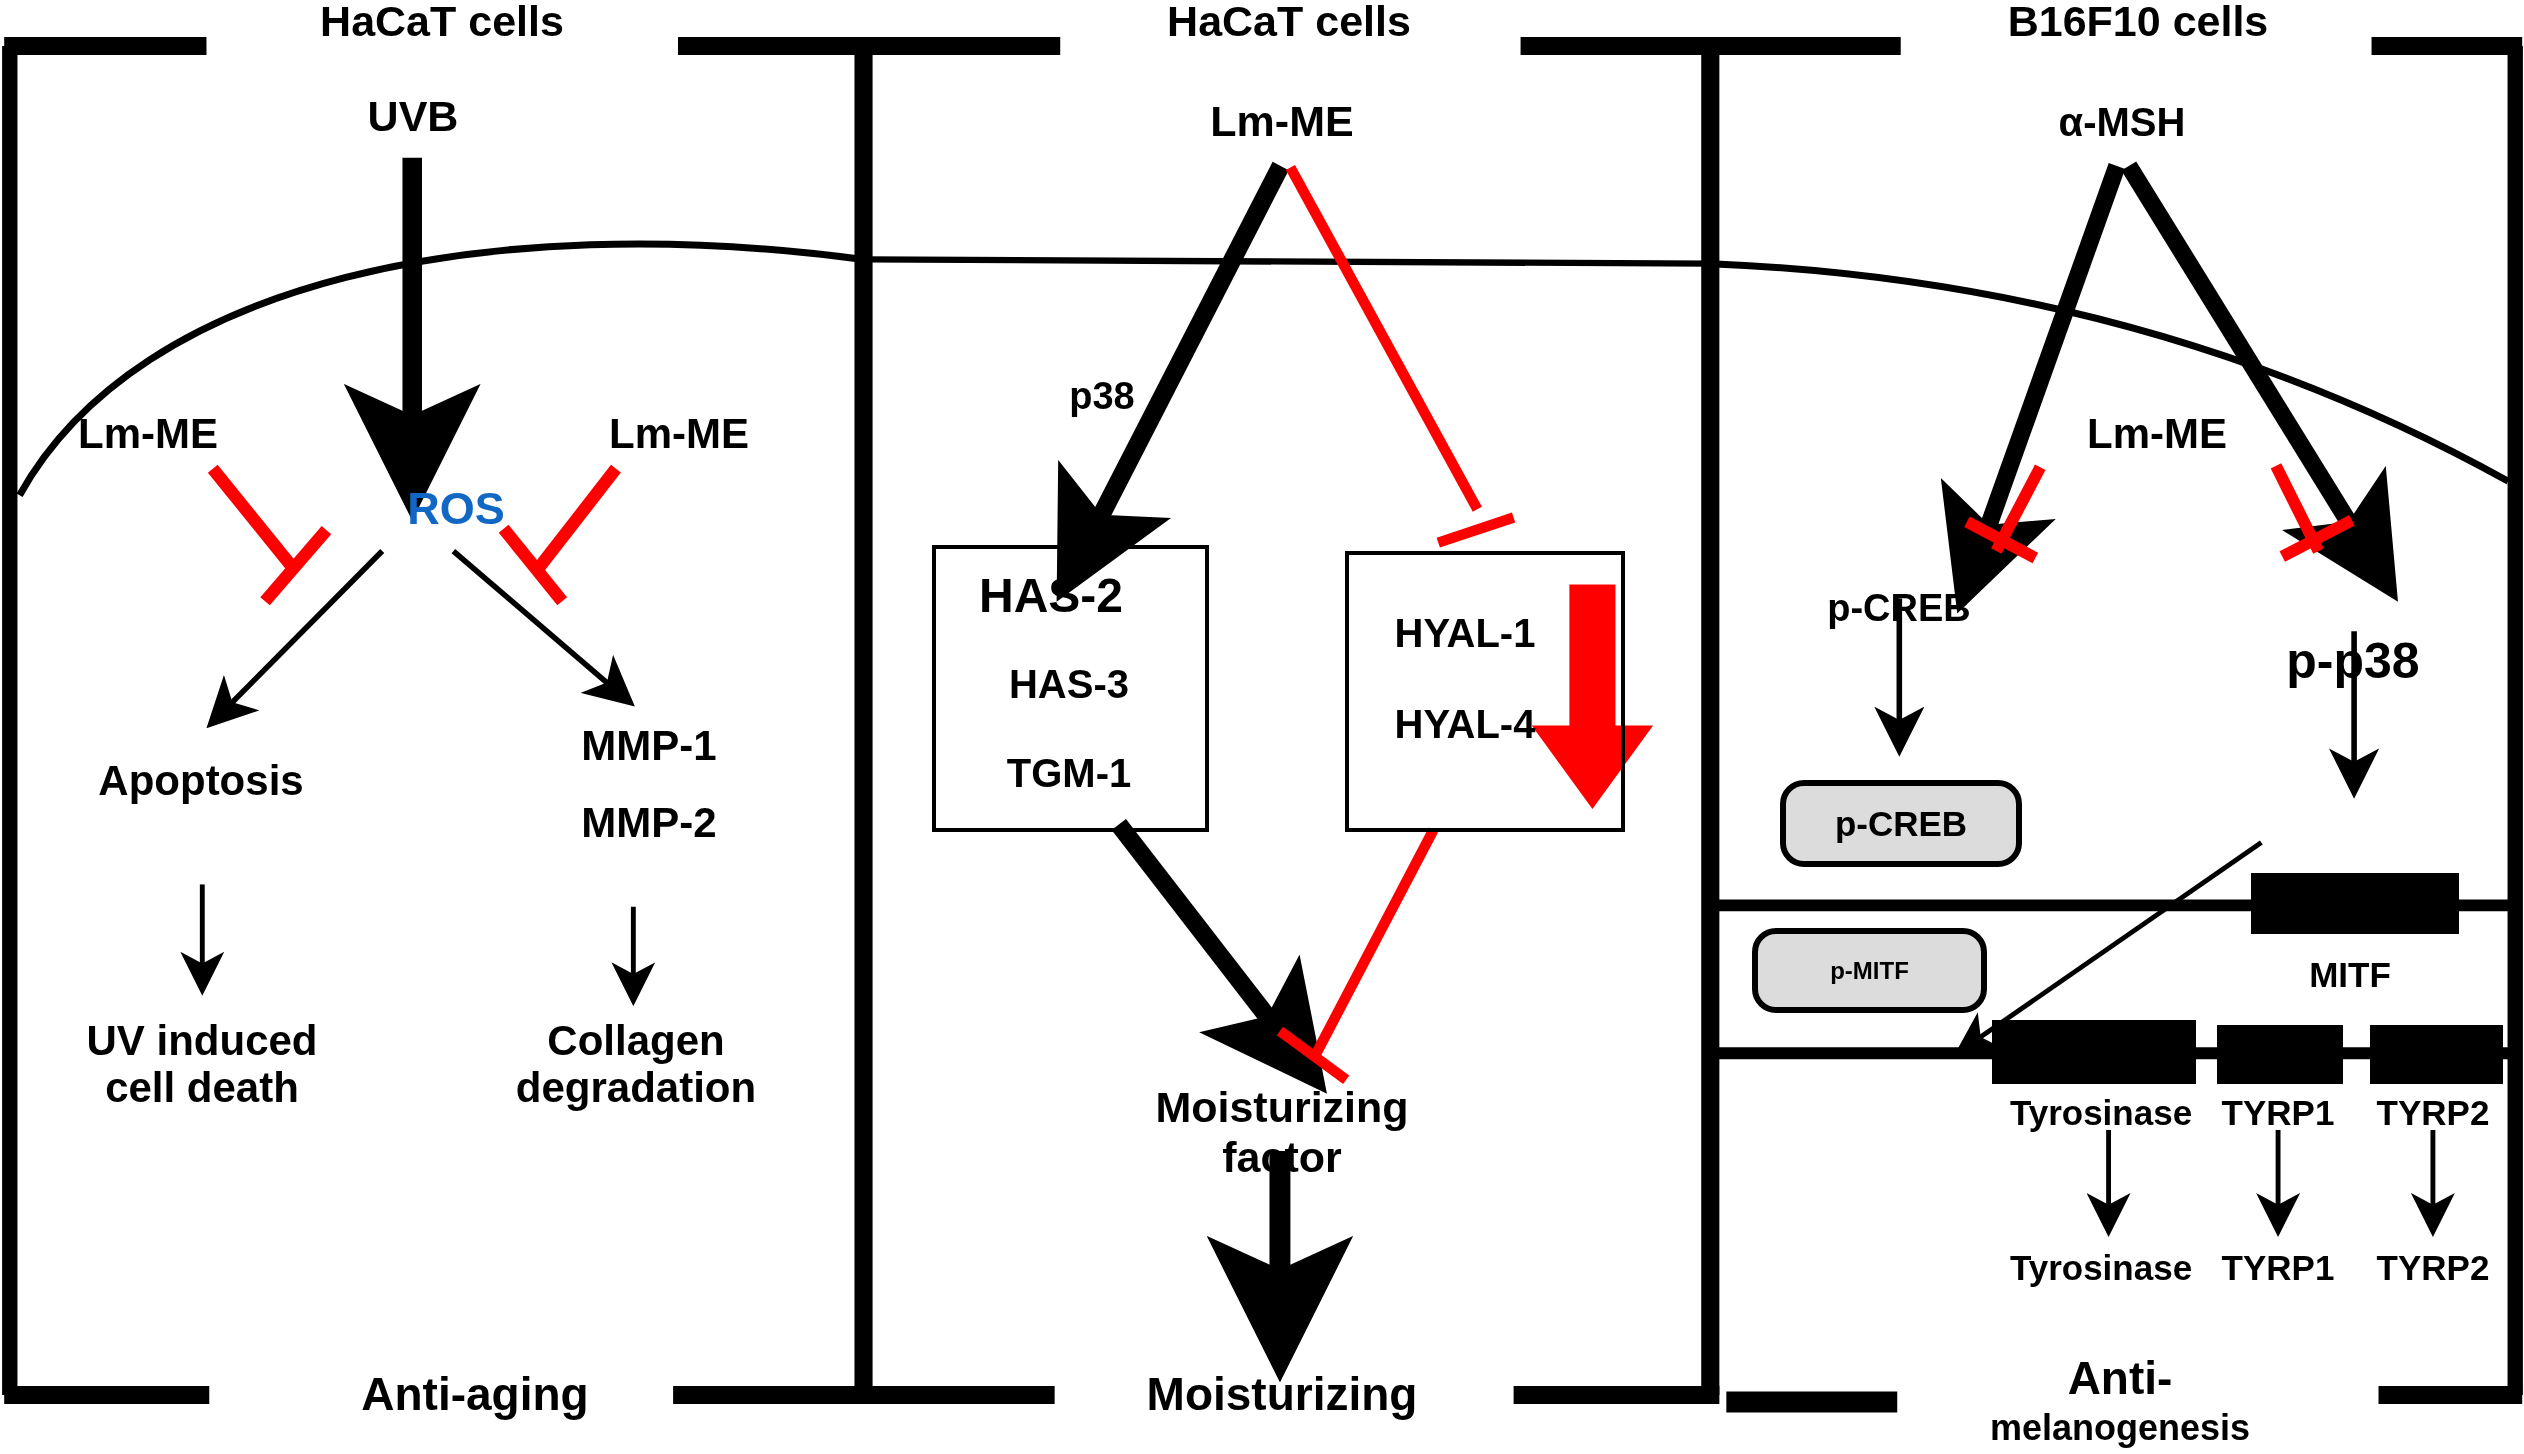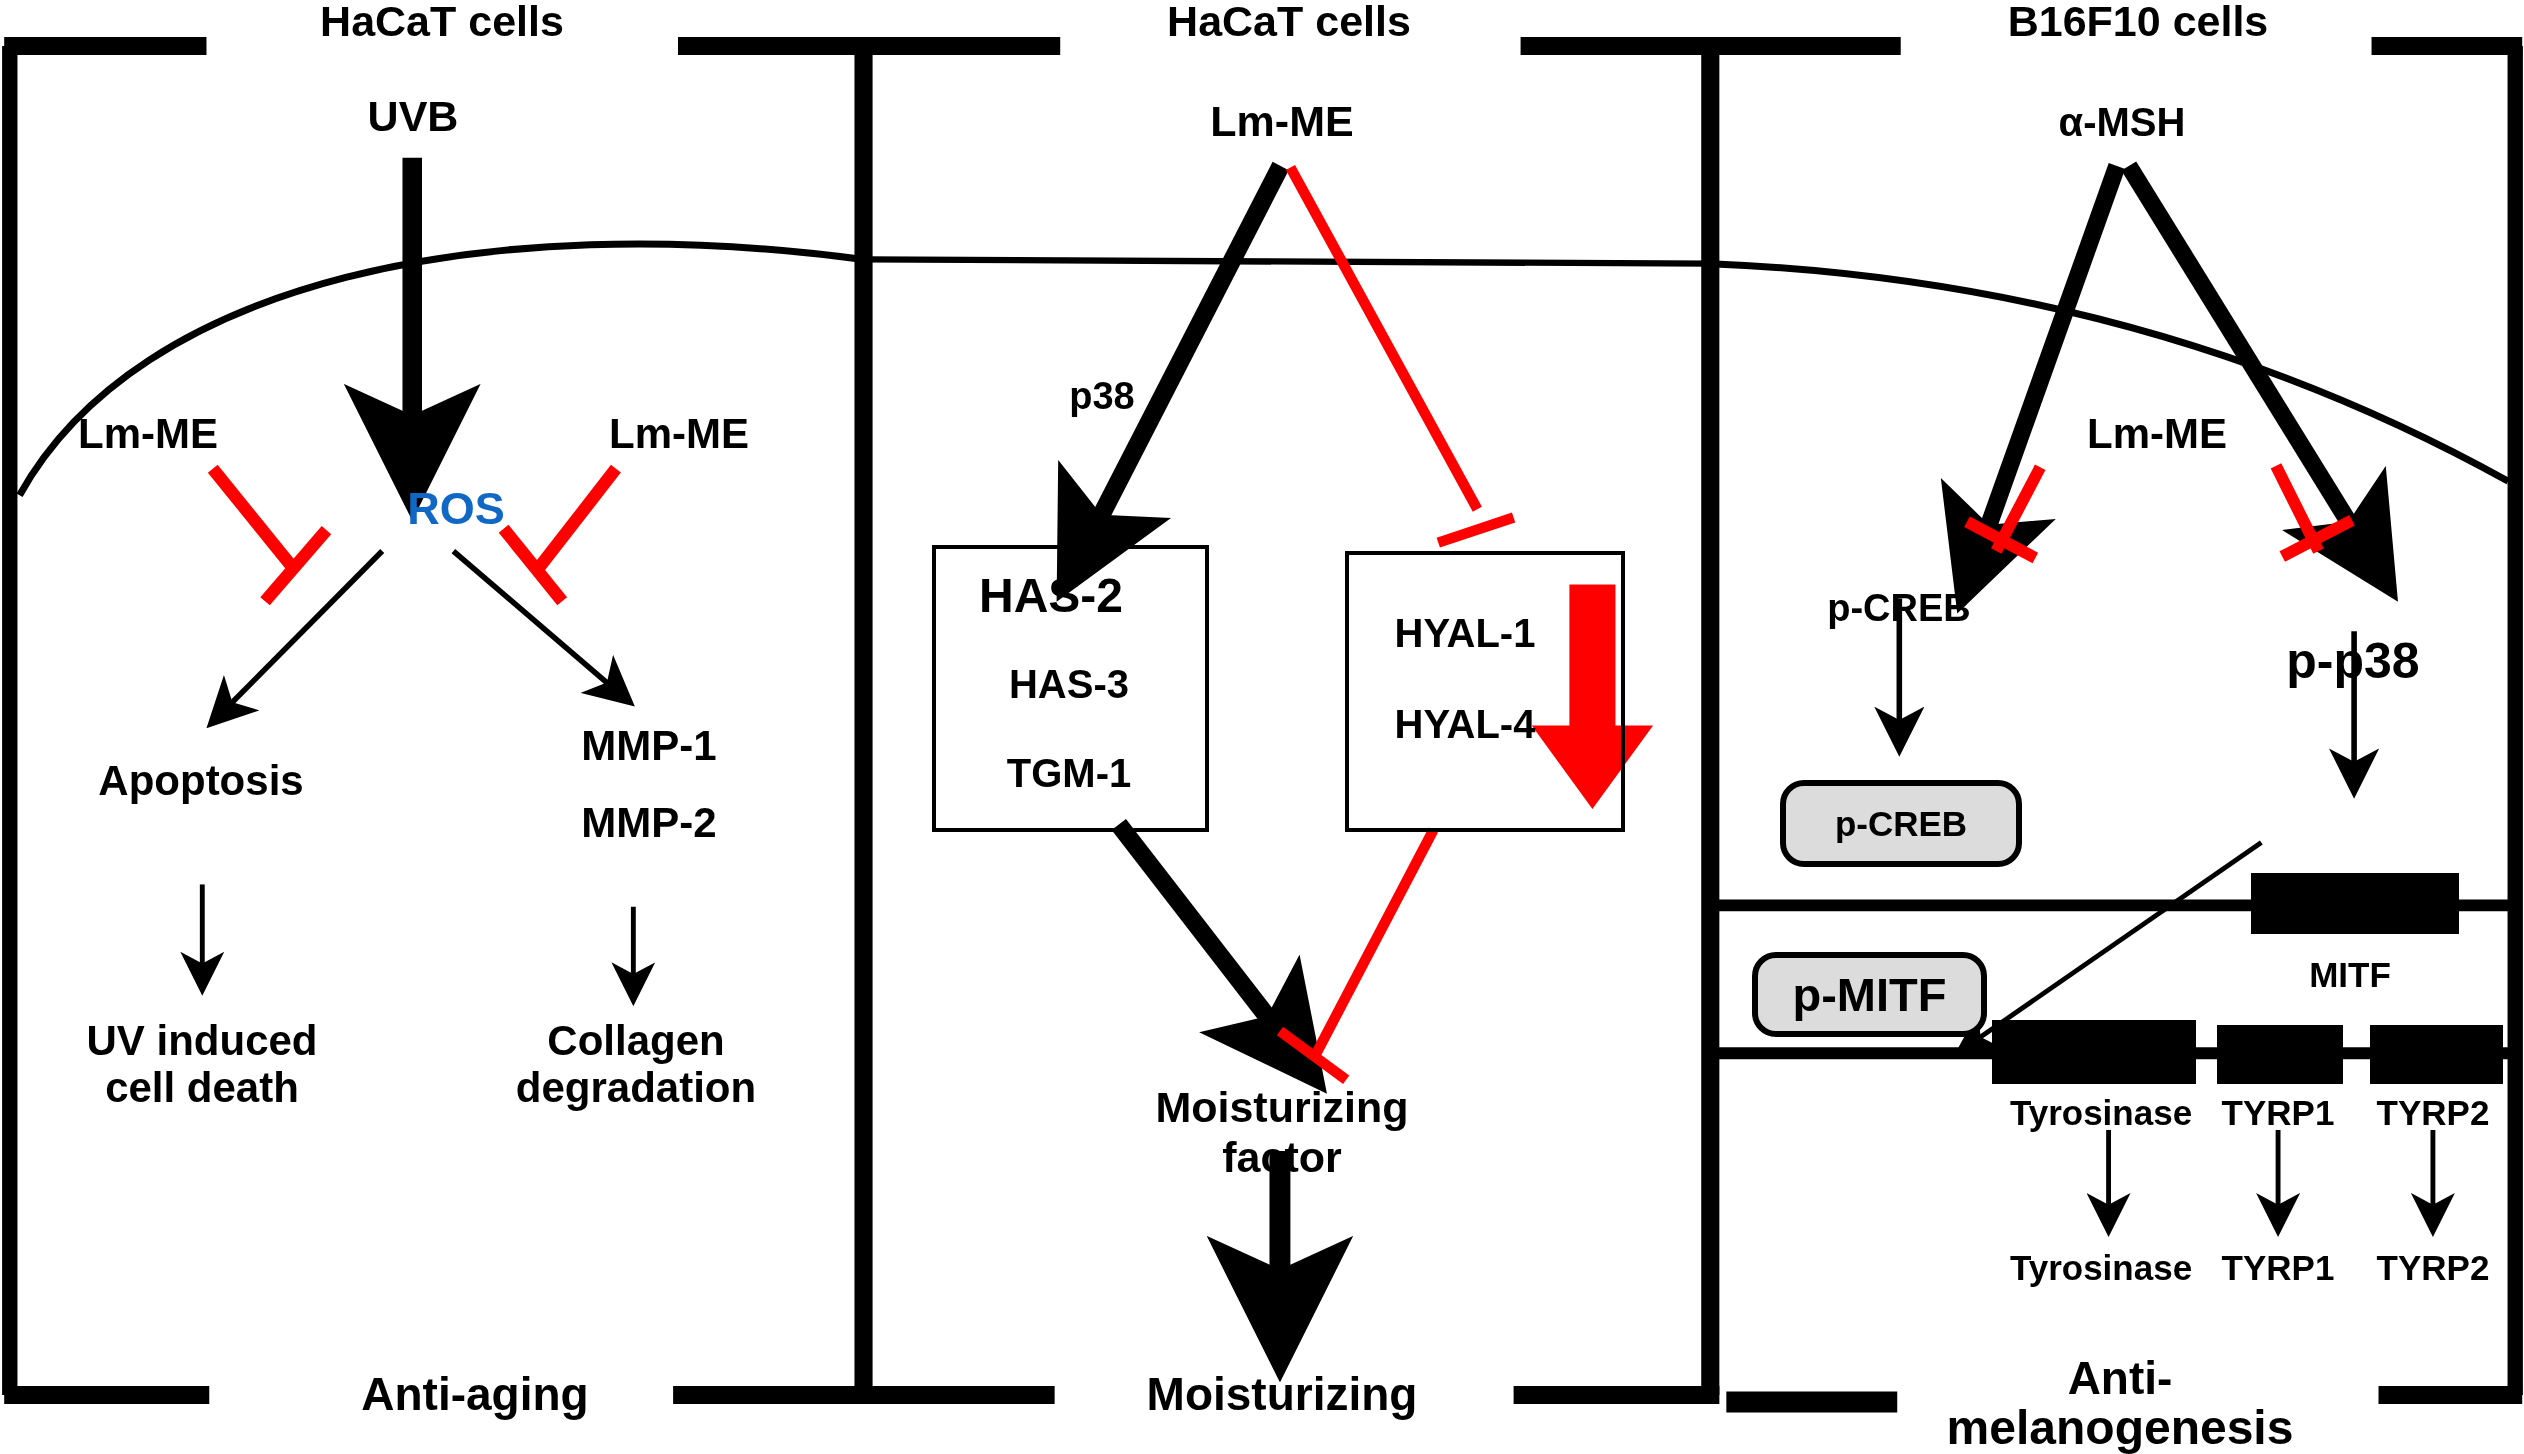--- a/index.html
+++ b/index.html
@@ -127,21 +127,21 @@
     <path d="M3488 1620 L3488 1756" stroke="#000" stroke-width="7" fill="none" marker-end="url(#ahThin)"></path>
   </svg>
 
   <div class="lbl ctr" style="left:442px;top:22px;font-size:43px;">HaCaT cells</div>
   <div class="lbl ctr" style="left:1289px;top:22px;font-size:43px;">HaCaT cells</div>
   <div class="lbl ctr" style="left:2138px;top:22px;font-size:43px;">B16F10 cells</div>
 
   <div class="lbl ctr" style="left:441px;top:1394px;font-size:46px;margin-left:34px;">Anti-aging</div>
   <div class="lbl ctr" style="left:1282px;top:1394px;font-size:46px;">Moisturizing</div>
   <div class="lbl ctr" style="left:2120px;top:1378px;font-size:46px;">Anti-</div>
-  <div class="lbl ctr" style="left:2120px;top:1428px;font-size:48px;">melanogenesis</div>
+  <div class="lbl ctr" style="left:2120px;top:1428px;font-size:36px;">melanogenesis</div>
 
   <div class="lbl ctr" style="left:413px;top:117px;font-size:43px;">UVB</div>
   <div class="lbl ctr green" style="left:148px;top:434px;font-size:42px;">Lm-ME</div>
   <div class="lbl ctr green" style="left:679px;top:434px;font-size:42px;">Lm-ME</div>
   <div class="lbl ctr blue" style="left:417px;top:509px;font-size:45px;">ROS</div>
   <div class="lbl ctr" style="left:201px;top:781px;font-size:42px;">Apoptosis</div>
   <div class="lbl ctr" style="left:649px;top:746px;font-size:42px;">MMP-1</div>
   <div class="lbl ctr" style="left:649px;top:823px;font-size:42px;">MMP-2</div>
   <div class="lbl ctr" style="left:202px;top:1041px;font-size:42px;">UV induced</div>
   <div class="lbl ctr" style="left:202px;top:1088px;font-size:42px;">cell death</div>
@@ -168,21 +168,21 @@
   <div class="lbl ctr" style="left:1899px;top:608px;font-size:38px;">p-CREB</div>
   <div class="lbl ctr" style="left:2353px;top:661px;font-size:50px;">p-p38</div>
 
   <div class="pill" style="left:1780px;top:780px;width:230px;height:75px;font-size:35px;">
     <span>p-CREB</span>
   </div>
 
   <div class="genebar" style="left:2251px;top:873px;width:208px;height:61px;"></div>
   <div class="lbl ctr" style="left:2350px;top:975px;font-size:35px;">MITF</div>
 
-  <div class="pill" style="left:1752px;top:928px;width:223px;height:73px;font-size:47px;margin-top:24px;">
+  <div class="pill" style="left:1752px;top:928px;width:223px;height:73px;font-size:24px;">
     <span>p-MITF</span>
   </div>
 
   <div class="genebar" style="left:1992px;top:1020px;width:204px;height:64px;"></div>
   <div class="genebar" style="left:2217px;top:1025px;width:126px;height:59px;"></div>
   <div class="genebar" style="left:2370px;top:1025px;width:133px;height:59px;"></div>
 
   <div class="lbl ctr" style="left:2101px;top:1113px;font-size:35px;">Tyrosinase</div>
   <div class="lbl ctr" style="left:2278px;top:1113px;font-size:35px;">TYRP1</div>
   <div class="lbl ctr" style="left:2433px;top:1113px;font-size:35px;">TYRP2</div>

